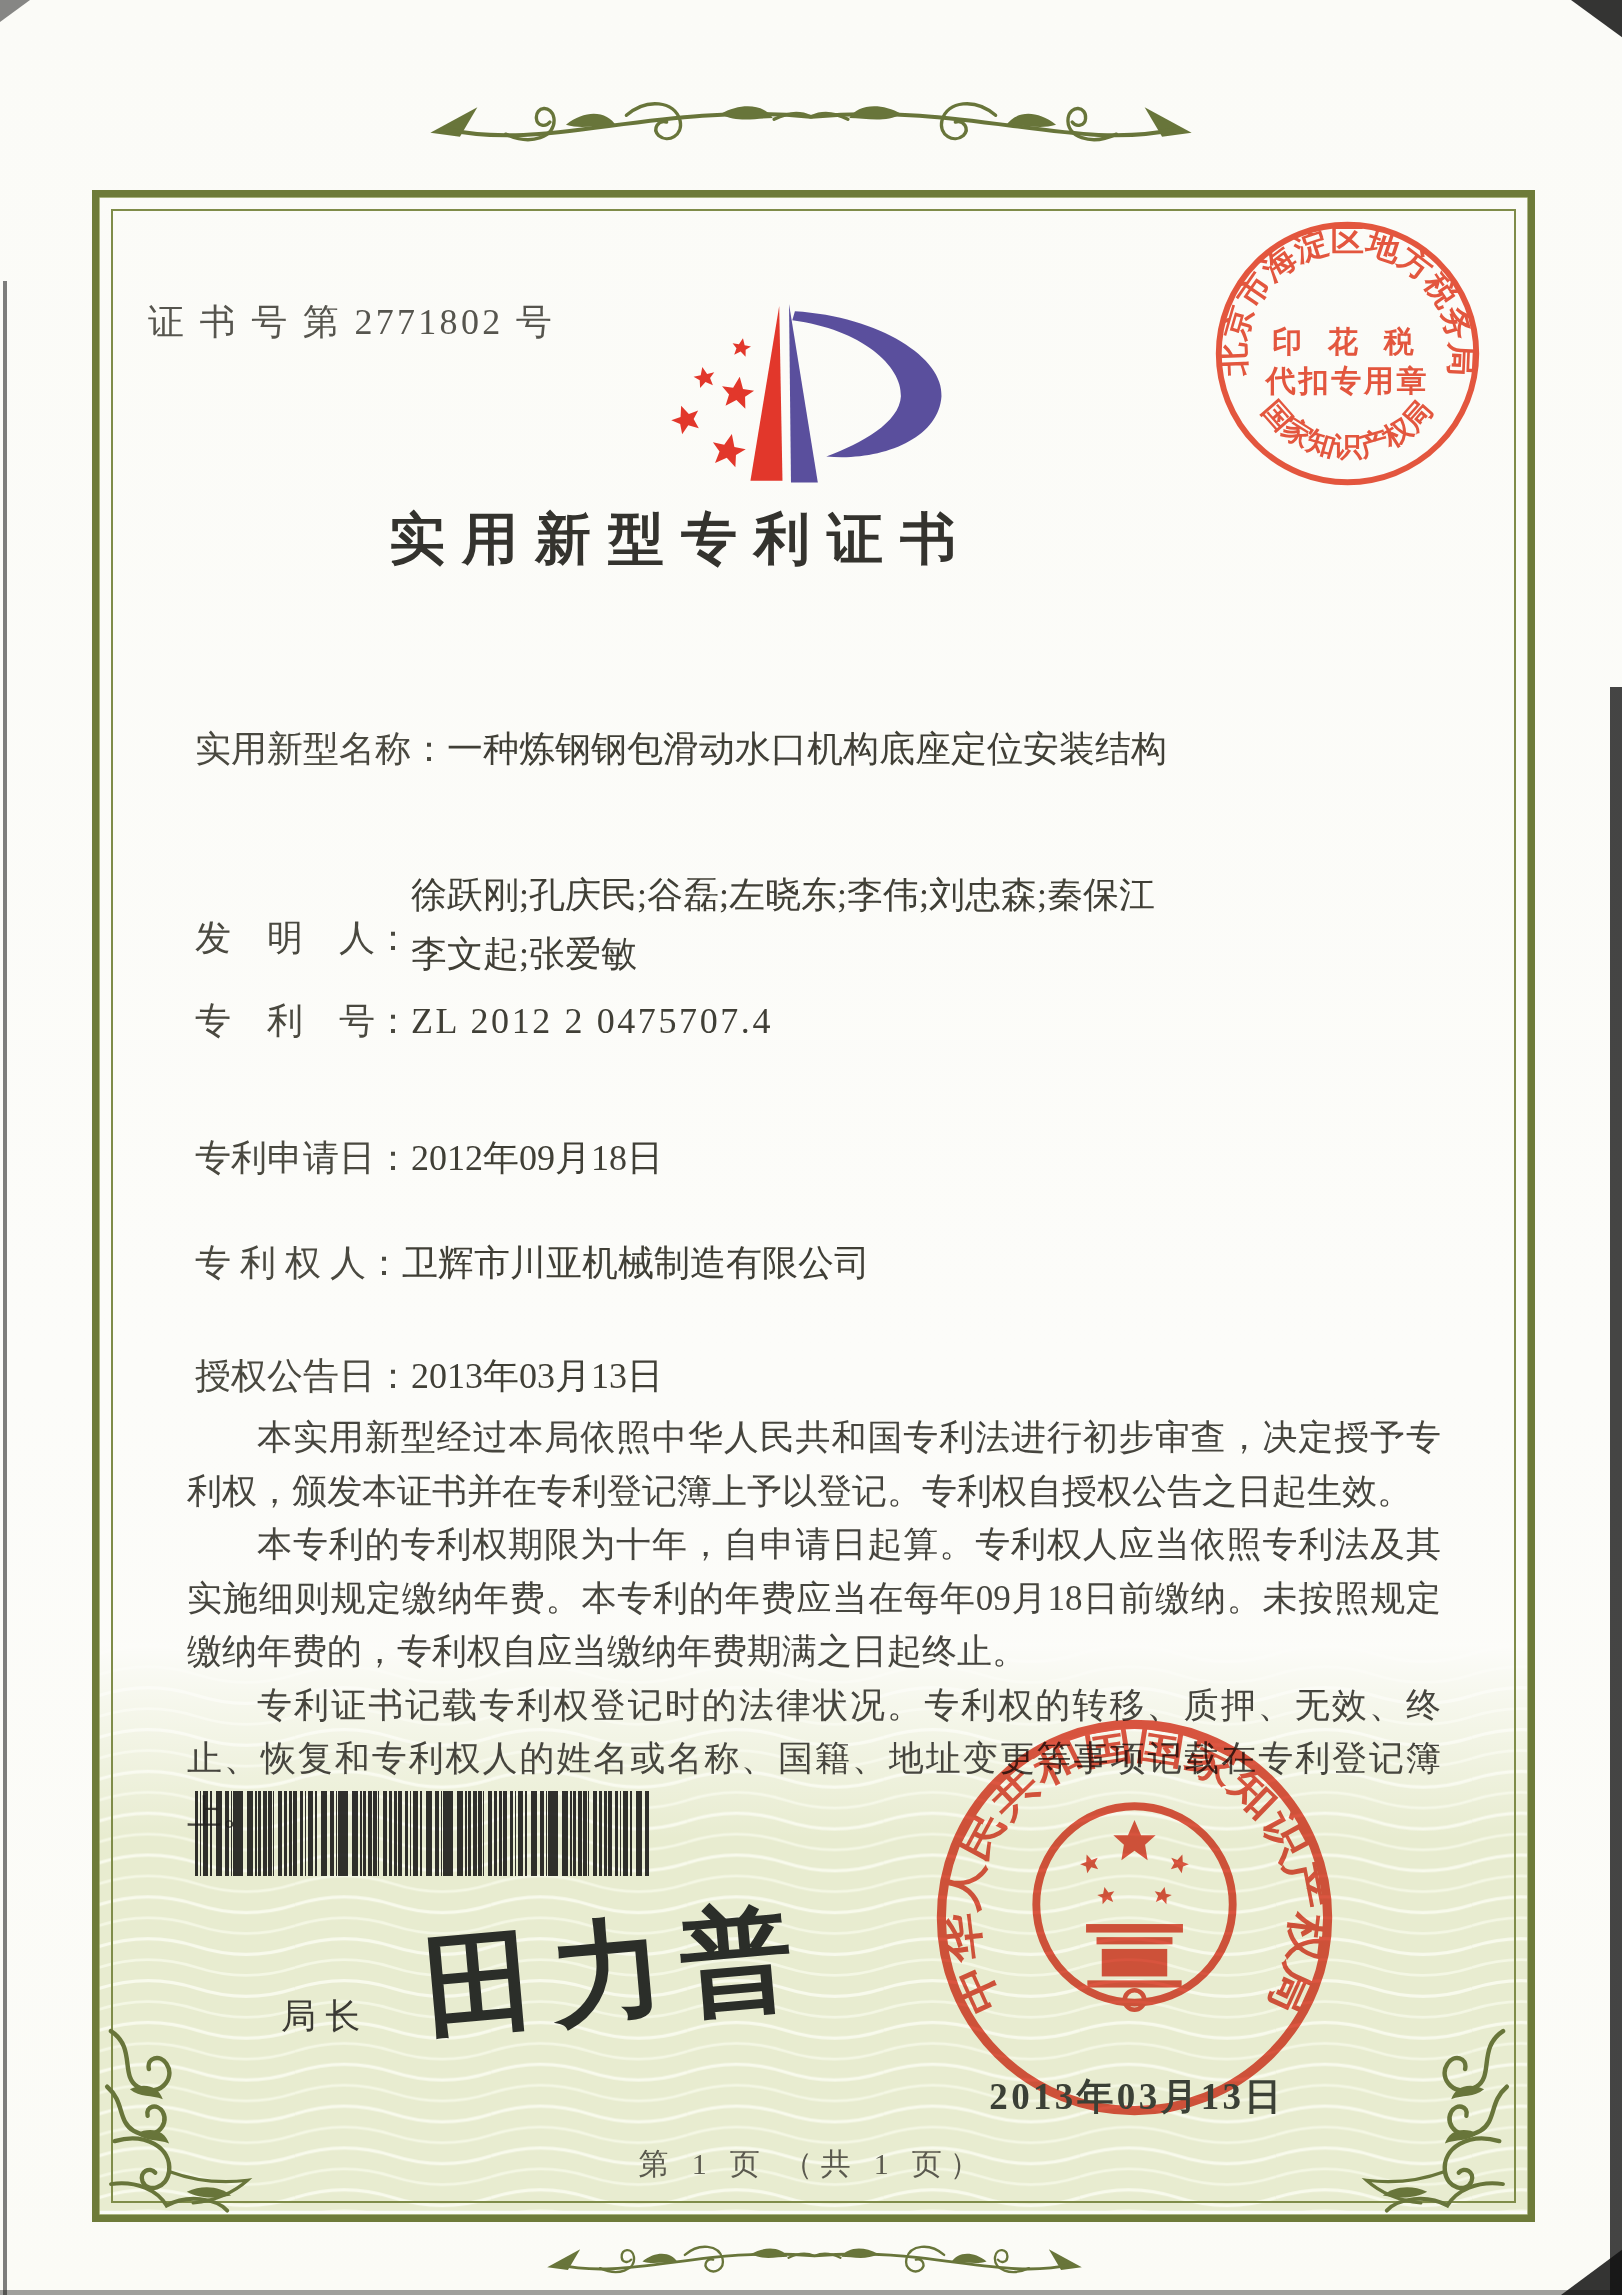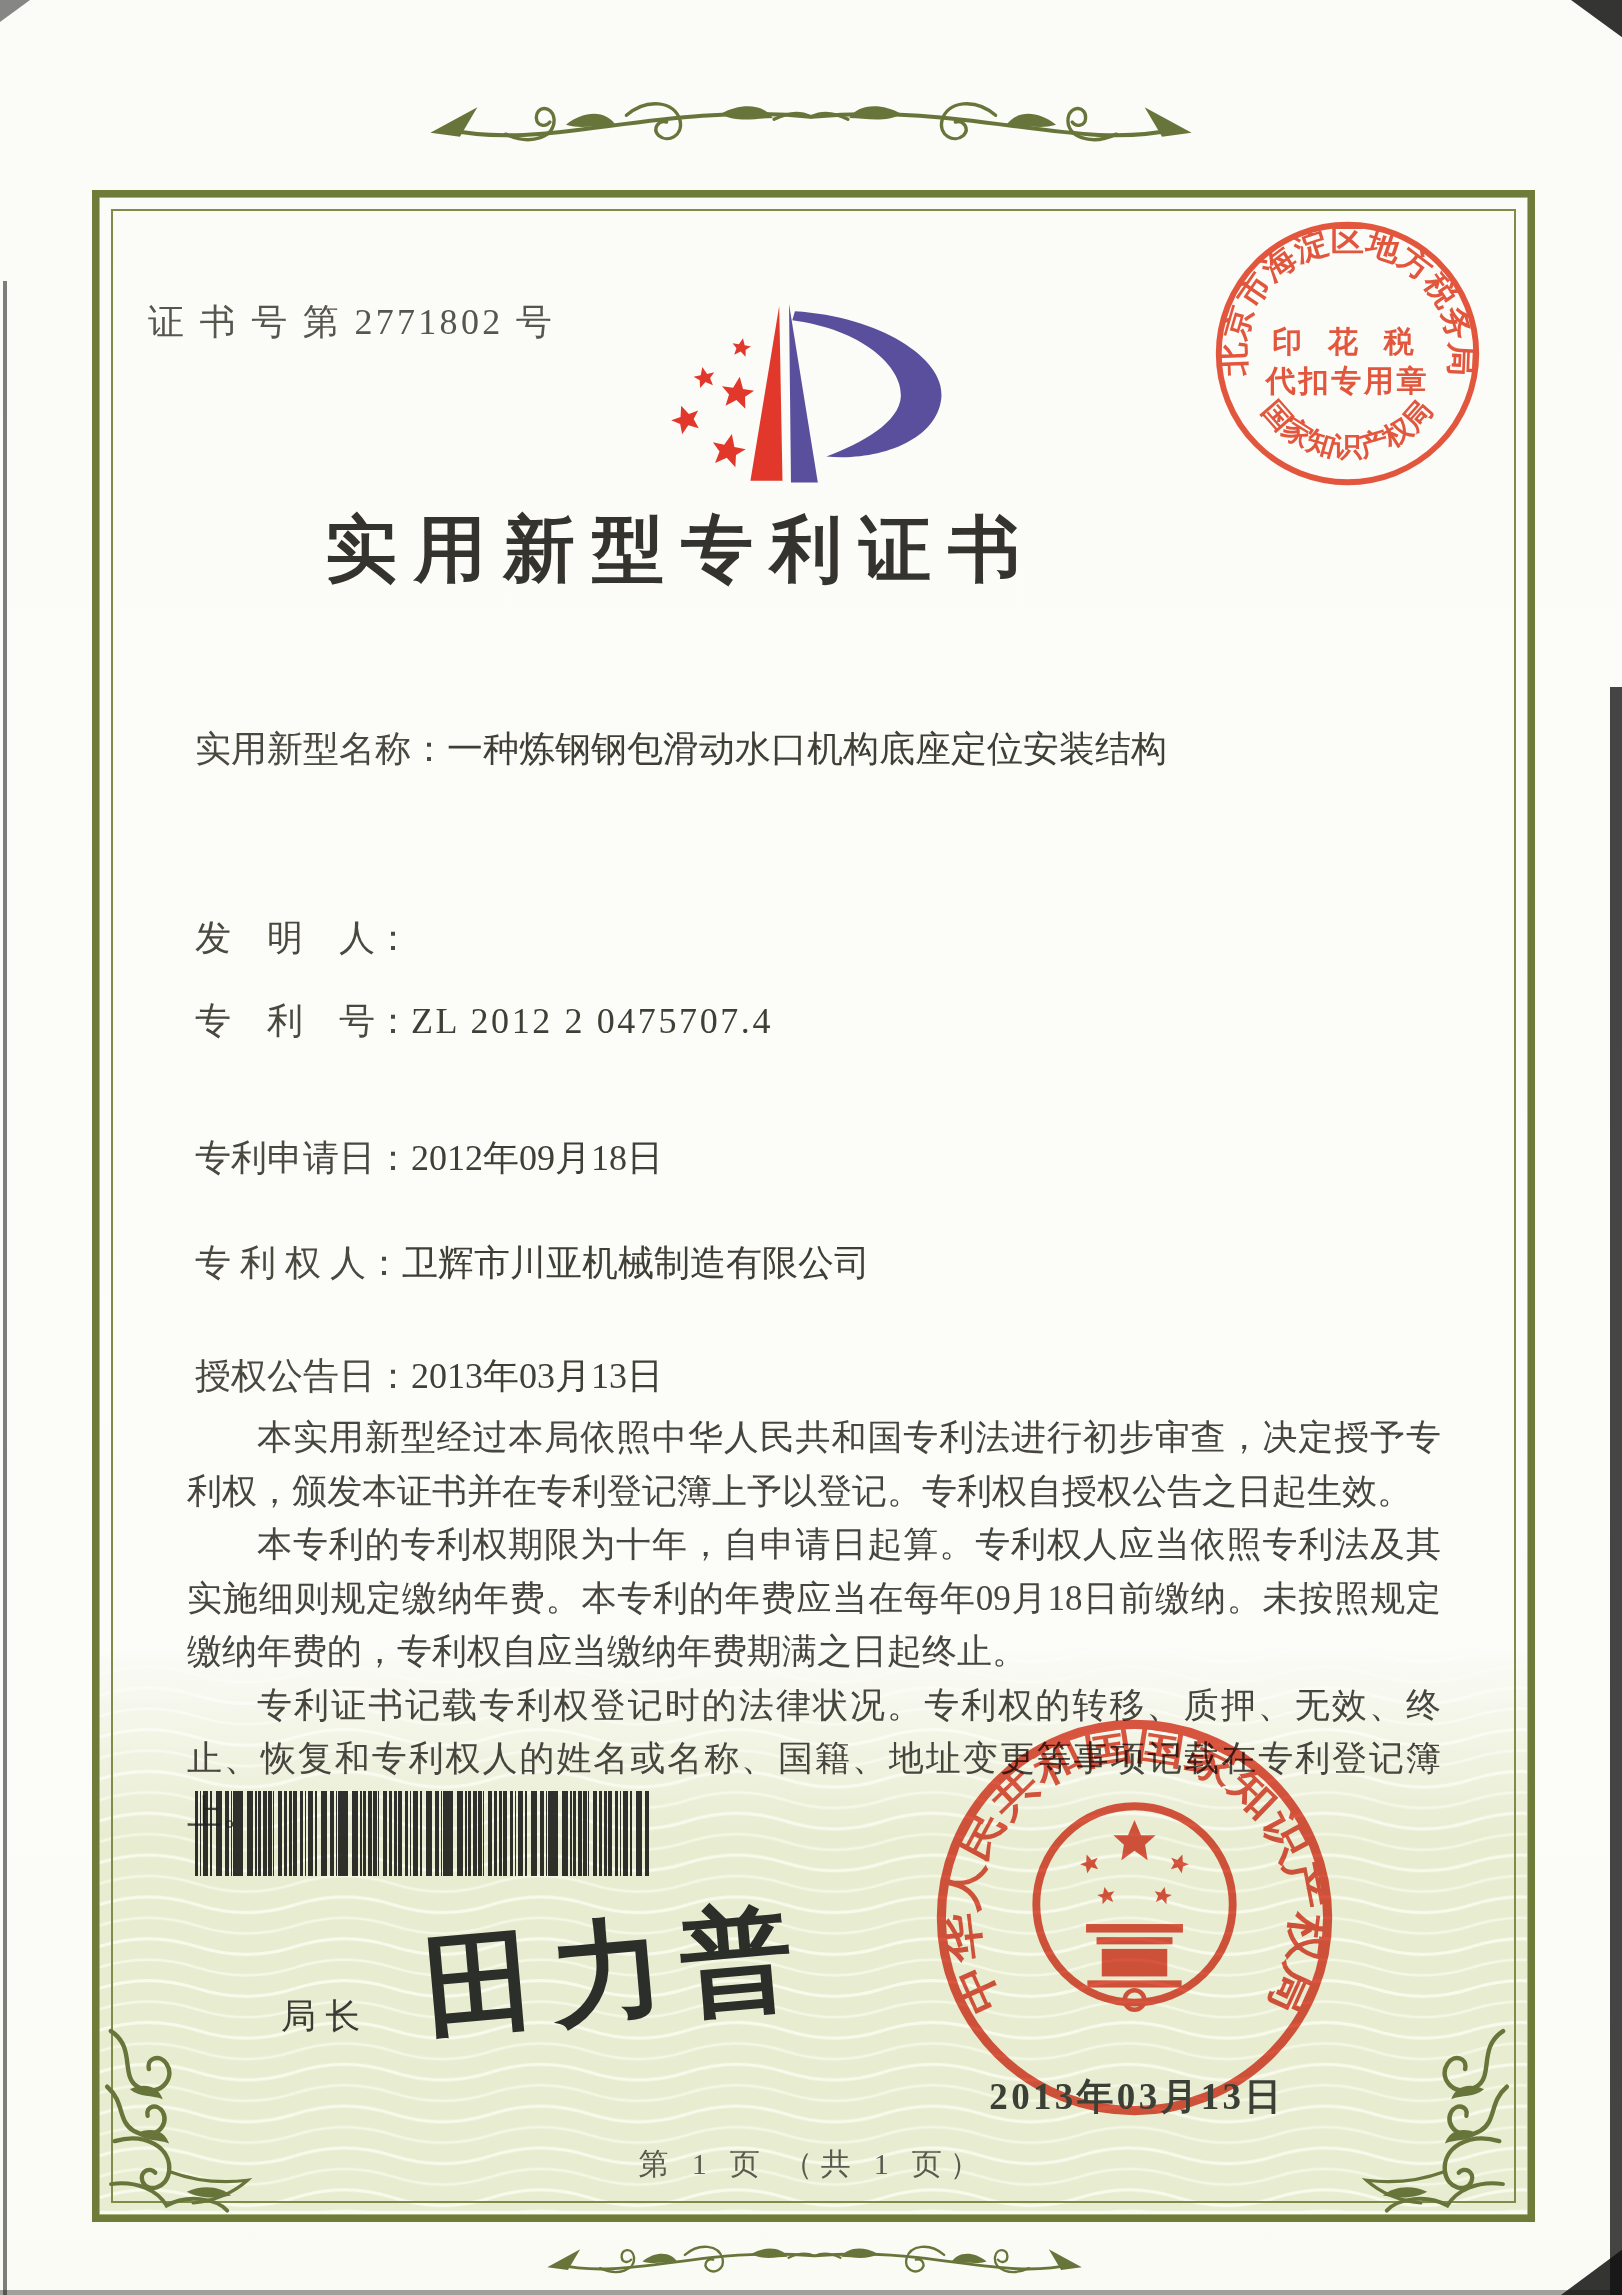--- a/index.html
+++ b/index.html
@@ -1,20 +1,20 @@
 <!DOCTYPE html>
 <html style="font-size:10.5px"><head>
 <meta charset="utf-8">
 <style>
   html,body{margin:0;padding:0;background:#d8d8d4;}
   .page{position:relative;width:1623px;height:2295px;background:linear-gradient(180deg,#fbfbf7 0%,#fcfcf9 60%,#fbfbf6 100%);overflow:hidden;font-family:"Liberation Serif","DejaVu Serif",serif;}
   .abs{position:absolute;}
   .cjk{font-family:"Liberation Serif","DejaVu Serif",serif;color:#45443d;}
   .cert-no{left:148px;top:298px;font-size:36px;letter-spacing:3.3px;color:#56554e;}
-  .title{left:92px;width:1178px;top:502px;text-align:center;font-size:72px;font-weight:700;letter-spacing:17px;color:#34332e;}
+  .title{left:92px;width:1178px;top:502px;text-align:center;font-size:56px;font-weight:700;letter-spacing:17px;color:#34332e;}
   .row{left:195px;font-size:36px;color:#434239;white-space:nowrap;}
   .row .lab{color:#4a4940;margin-top:48px;}
   .row .val{color:#403f36;}
   .latin{font-family:"Liberation Serif","DejaVu Serif",serif;letter-spacing:2.6px;}
   .paras{left:187px;top:1411px;width:1254px;font-size:35px;line-height:1.53;text-align:justify;color:#46453e;}
   .paras p{margin:0;text-indent:2em;}
   .barcode{left:195px;top:1791px;width:455px;height:85px;
     background:
       repeating-linear-gradient(90deg,#201f1d 0 2.6px,rgba(0,0,0,0) 2.6px 4.6px,#201f1d 4.6px 5.9px,rgba(0,0,0,0) 5.9px 10.5px),
       repeating-linear-gradient(90deg,#201f1d 0 2px,rgba(0,0,0,0) 2px 7.8px,#201f1d 7.8px 11.8px,rgba(0,0,0,0) 11.8px 15px);
@@ -135,20 +135,24 @@
   </svg>
 
   <div class="abs cjk title">实用新型专利证书</div>
 
   <div class="abs cjk row" style="top:725px;">
     <span class="lab">实用新型名称：</span><span class="val">一种炼钢钢包滑动水口机构底座定位安装结构</span>
   </div>
 
   <div class="abs cjk row inv-wrap" style="top:866px;">
     <span class="lab">发　明　人：</span>
+    <div class="inv-lines">
+      <div class="val">徐跃刚;孔庆民;谷磊;左晓东;李伟;刘忠森;秦保江</div>
+      <div class="val">李文起;张爱敏</div>
+    </div>
   </div>
 
   <div class="abs cjk row" style="top:997px;">
     <span class="lab">专　利　号：</span><span class="val latin">ZL 2012 2 0475707.4</span>
   </div>
 
   <div class="abs cjk row" style="top:1134px;">
     <span class="lab">专利申请日：</span><span class="val">2012年09月18日</span>
   </div>
 

